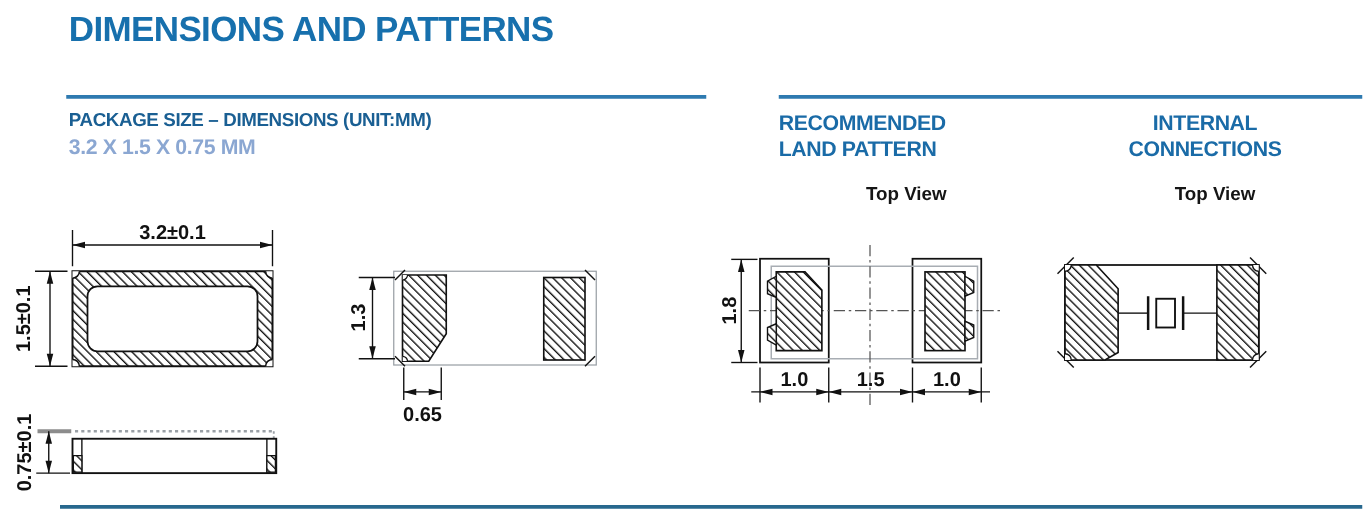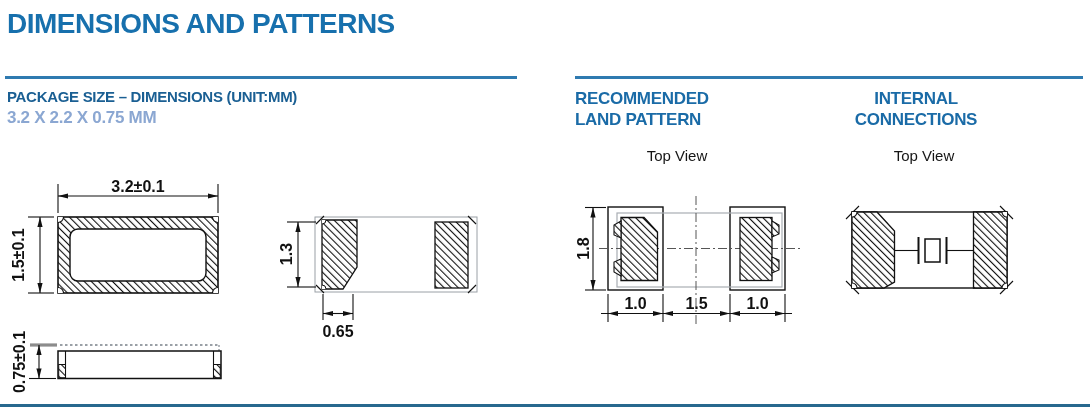--- a/index.html
+++ b/index.html
@@ -1,47 +1,47 @@
 <!DOCTYPE html>
 <html><head>
 <meta charset="utf-8">
 <style>
   html,body{margin:0;padding:0;background:#fff;}
   #canvas{position:relative;width:1090px;height:420px;background:#fff;overflow:hidden;
           font-family:"Liberation Sans",sans-serif;}
-  .abs{position:absolute;}
+  .abs{position:absolute;margin-left:48px;}
   #page-title{left:7px;top:8px;font-size:28px;font-weight:bold;color:#1770ad;letter-spacing:-0.5px;}
   .rule{height:2.5px;background:#2e7ab0;}
   #rule-left{left:5px;top:76px;width:512px;}
   #rule-right{left:575px;top:76px;width:508px;}
   #pkg-heading{left:7px;top:88px;font-size:15px;font-weight:bold;color:#1a5f93;letter-spacing:-0.3px;}
   #pkg-subheading{left:7px;top:108px;font-size:17px;font-weight:bold;color:#8ba7d2;letter-spacing:-0.3px;}
   .sec-heading{font-size:17px;font-weight:bold;color:#1a6ba7;line-height:21px;letter-spacing:-0.3px;}
   #land-heading{left:575px;top:88px;text-align:left;}
   #internal-heading{left:843px;top:88px;width:146px;text-align:center;}
-  .view-label{font-size:15px;font-weight:normal;color:#151515;width:120px;text-align:center;}
+  .view-label{font-size:15px;font-weight:bold;color:#151515;width:120px;text-align:center;}
   #land-view-label{left:617px;top:147px;}
   #internal-view-label{left:864px;top:147px;}
   #rule-bottom{left:0;top:404px;width:1090px;height:3px;background:#27688e;}
   svg{position:absolute;left:0;top:0;}
   svg text{font-family:"Liberation Sans",sans-serif;font-weight:bold;fill:#111;font-size:16px;}
   .dln{stroke:#111;stroke-width:1.1;fill:none;}
   .arw{fill:#111;stroke:none;}
 </style>
 </head>
 <body>
 
 <div id="canvas">
 
   <div class="abs" id="page-title">DIMENSIONS AND PATTERNS</div>
   <div class="abs rule" id="rule-left"></div>
   <div class="abs rule" id="rule-right"></div>
 
   <div class="abs" id="pkg-heading">PACKAGE SIZE – DIMENSIONS (UNIT:MM)</div>
-  <div class="abs" id="pkg-subheading">3.2 X 2.2 X 0.75 MM</div>
+  <div class="abs" id="pkg-subheading">3.2 X 1.5 X 0.75 MM</div>
 
   <div class="abs sec-heading" id="internal-heading">
     <div>INTERNAL</div>
     <div>CONNECTIONS</div>
   </div>
   <div class="abs sec-heading" id="land-heading">
     <div>RECOMMENDED</div>
     <div>LAND PATTERN</div>
   </div>
 

